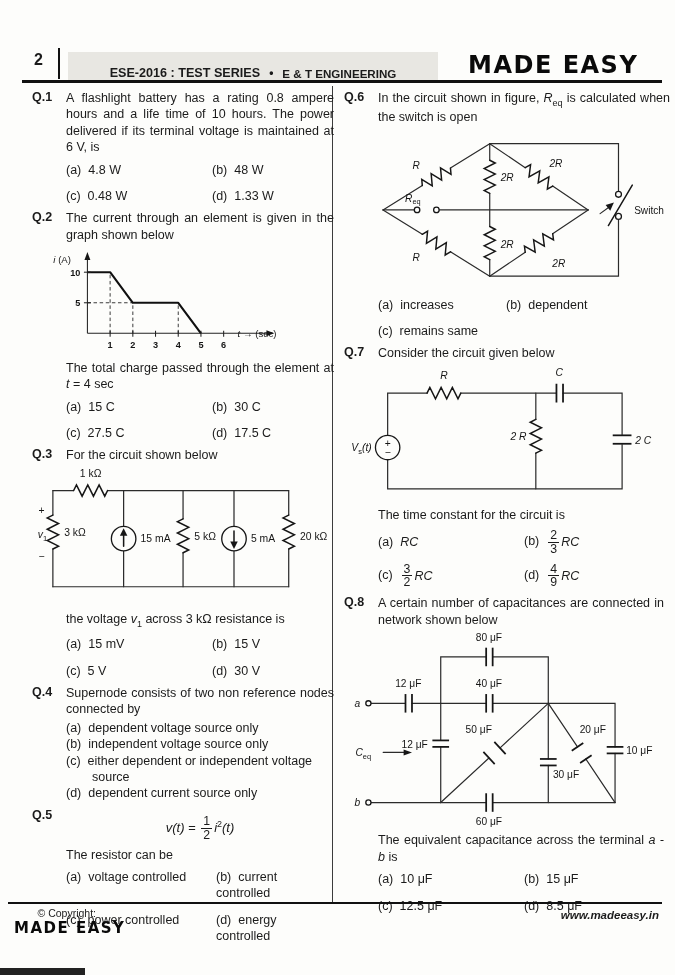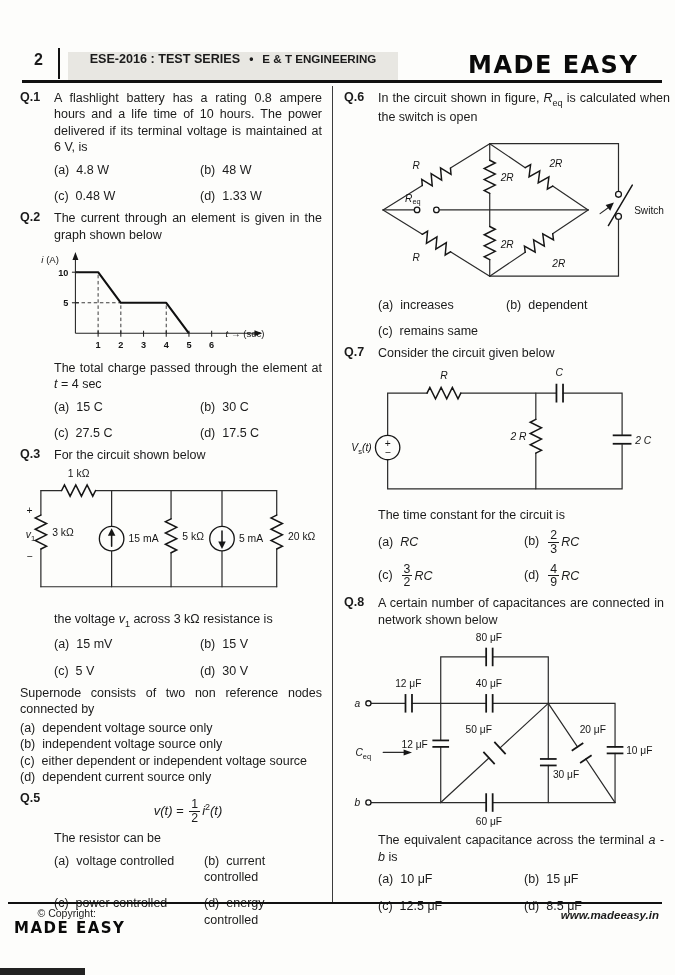--- a/index.html
+++ b/index.html
@@ -1,33 +1,33 @@
 <!DOCTYPE html>
 <html><head>
 <meta charset="utf-8">
 <style>
   html,body{margin:0;padding:0;background:#ffffff;}
   .page{position:relative;width:675px;height:975px;background:#fdfdfb;
         font-family:"Liberation Sans",sans-serif;color:#1b1b1b;overflow:hidden;}
   
   .pagenum{position:absolute;left:34px;top:51px;font-size:16px;font-weight:bold;}
   .vbar{position:absolute;left:58px;top:48px;width:2px;height:31px;background:#111;}
-  .hbox{position:absolute;left:68px;top:52px;width:330px;height:28px;background:#e8e7e2;
-        display:flex;align-items:flex-start;justify-content:center;font-weight:bold;}
+  .hbox{position:absolute;left:68px;top:52px;width:370px;height:28px;background:#e8e7e2;
+        display:flex;align-items:flex-end;justify-content:center;font-weight:bold;}
   .hbox .t1{font-size:12.6px;}
   .hbox .sep{margin:0 9px;font-size:12px;}
   .hbox .t2{font-size:11.6px;}
   .logo{font-family:"DejaVu Sans",sans-serif;font-weight:900;letter-spacing:1.5px;
         color:#0a0a0a;transform:scaleY(1.02);}
   .logo-main{position:absolute;left:468px;top:51px;font-size:24px;}
   .hrule{position:absolute;left:22px;top:80px;width:640px;height:2.5px;background:#111;}
   .divider{position:absolute;left:332px;top:86px;width:1.3px;height:816px;background:#3c3c3c;}
   
   .col{position:absolute;top:90px;font-size:12.5px;}
-  .col-left{left:20px;width:302px;}
+  .col-left{left:32px;width:302px;}
   .col-right{left:344px;width:320px;}
   .q{display:flex;margin-bottom:6px;}
   .qn{flex:0 0 34px;font-weight:bold;}
   .qb{flex:1;line-height:1.31;}
   .qt{margin:0 0 2px 0;text-align:justify;}
   .qt.nj{text-align:left;}
   .optgrid{display:grid;grid-template-columns:146px 1fr;row-gap:10px;margin-top:6px;}
   .optgrid.w128{grid-template-columns:128px 1fr;}
   .optgrid.w150{grid-template-columns:150px 1fr;}
   .optgrid.fr{row-gap:7px;align-items:center;margin-top:5px;}
@@ -192,20 +192,21 @@
         <div class="optgrid">
           <div><span class="olab">(a)</span><span>15 mV</span></div>
           <div><span class="olab">(b)</span><span>15 V</span></div>
           <div><span class="olab">(c)</span><span>5 V</span></div>
           <div><span class="olab">(d)</span><span>30 V</span></div>
         </div>
       </div>
     </div>
 
     <div class="q">
+      <div class="qn">Q.4</div>
       <div class="qb">
         <p class="qt">Supernode consists of two non reference nodes connected by</p>
         <div class="optlist">
           <div class="optitem"><span class="olab">(a)</span><span>dependent voltage source only</span></div>
           <div class="optitem"><span class="olab">(b)</span><span>independent voltage source only</span></div>
           <div class="optitem"><span class="olab">(c)</span><span>either dependent or independent voltage source</span></div>
           <div class="optitem"><span class="olab">(d)</span><span>dependent current source only</span></div>
         </div>
       </div>
     </div>

